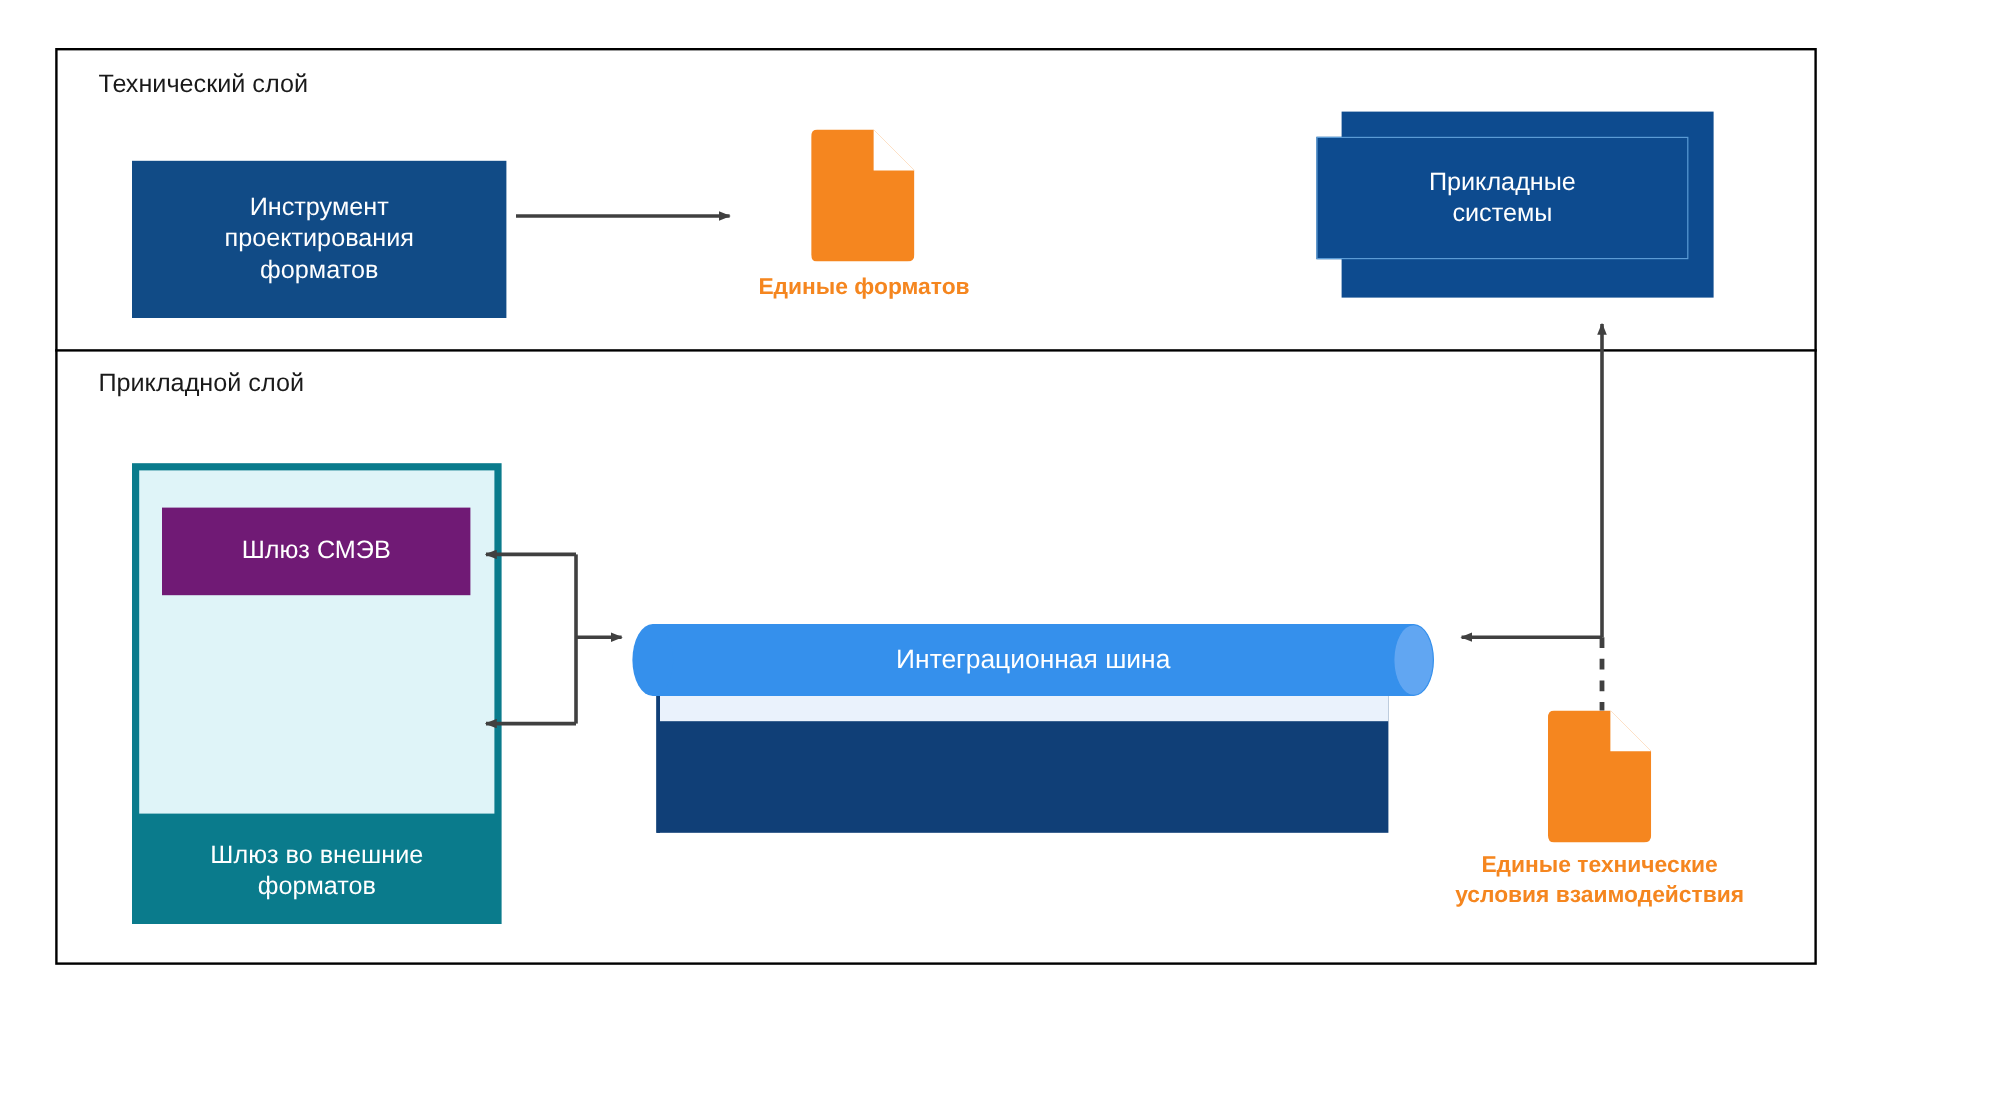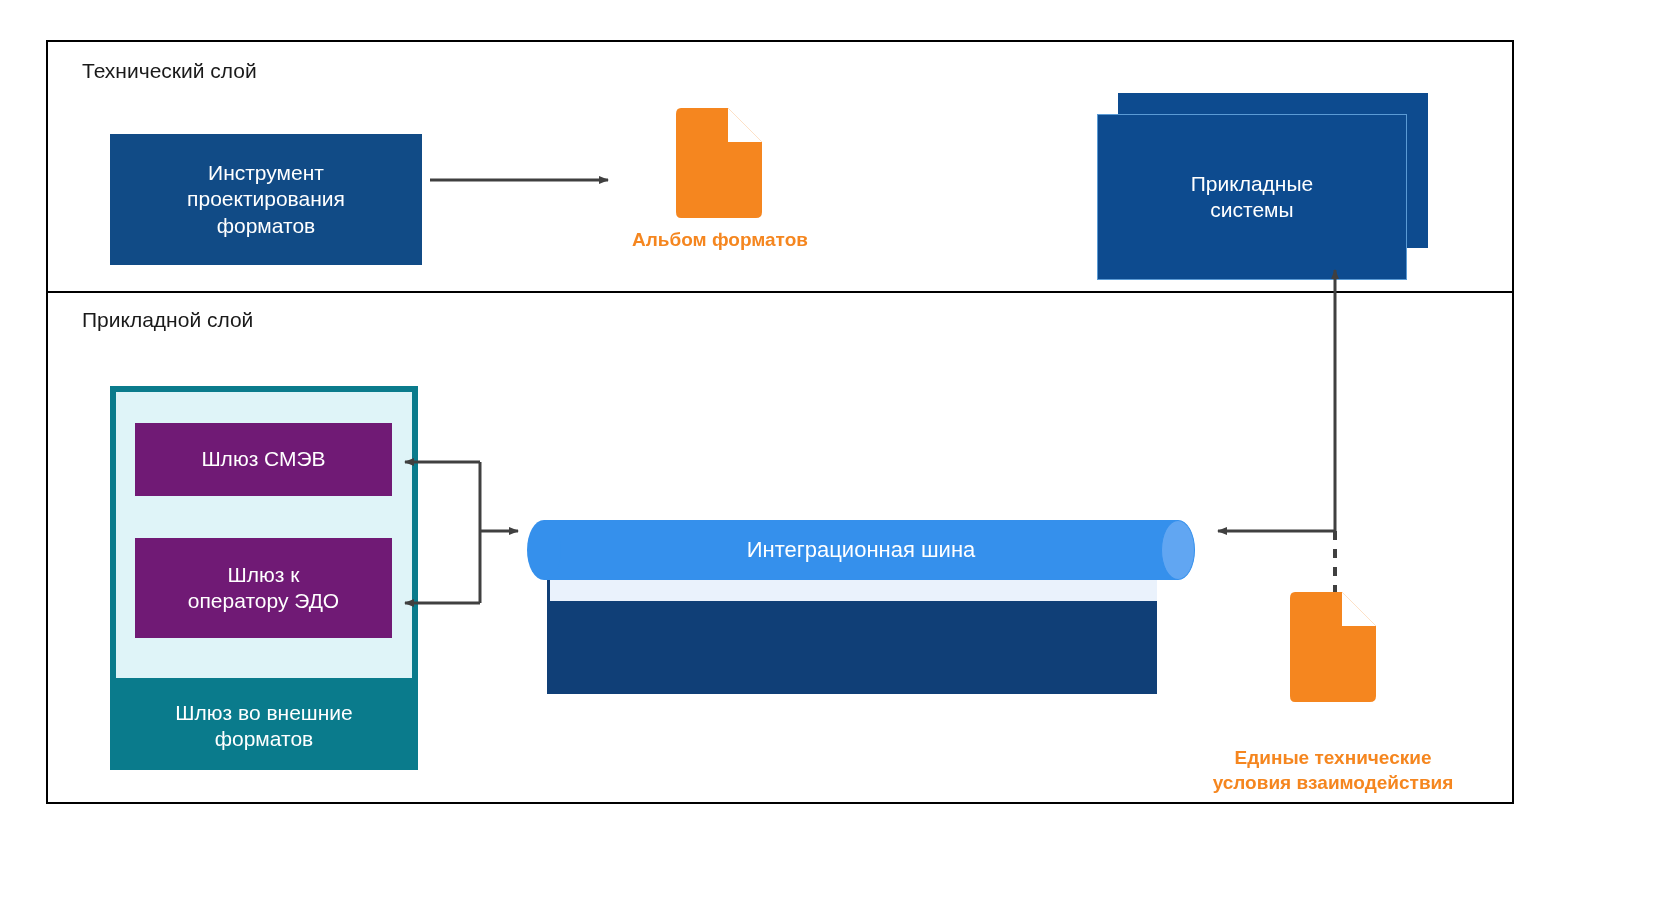--- a/index.html
+++ b/index.html
@@ -55,21 +55,21 @@
 
   
   #design-tool-box { left:110px; top:114px; width:312px; height:131px; }
 
   
   #applied-systems-back {
     position:absolute; left:1118px; top:93px; width:310px; height:155px;
     background:#0d4b8f;
   }
   #applied-systems-front {
-    left:1097px; top:114px; width:310px; height:166px;
+    left:1097px; top:114px; width:310px; height:102px;
     background:#0d4b8f;
     border:1px solid #5b9bd5;
   }
 
   
   .doc-icon { position:absolute; }
   .doc-caption {
     position:absolute;
     color:#f5861f;
     font-size:19px;
@@ -188,60 +188,56 @@
 проектирования
 форматов</span>
   </div>
 
   <div class="doc-icon" style="left:676px; top:108px;">
     <svg width="86" height="110" viewBox="0 0 86 110" xmlns="http://www.w3.org/2000/svg">
       <path d="M5,0 H52 L86,34 V104 Q86,110 80,110 H5 Q0,110 0,104 V6 Q0,0 5,0 Z" fill="#f5861f"></path>
       <path d="M52,0 L86,34 H52 Z" fill="#ffffff"></path>
     </svg>
   </div>
-  <div class="doc-caption" style="left:613px; top:228px; width:214px;">Альбом форматов</div>
+  <div class="doc-caption" style="left:613px; top:228px; width:214px;">Единые форматов</div>
 
   <div id="applied-systems-back"></div>
   <div class="box" id="applied-systems-front">
     <span style="white-space:pre-line;">Прикладные
 системы</span>
   </div>
 
   <div id="gateway-group"></div>
   <div id="gateway-inner-panel"></div>
 
   <div class="box teal" id="gateway-smev">
     <span style="white-space:pre-line;">Шлюз СМЭВ</span>
   </div>
 
-  <div class="box teal" id="gateway-edo">
-    <span style="white-space:pre-line;">Шлюз к
-оператору ЭДО</span>
-  </div>
 
   <div id="gateway-external-label">Шлюз во внешние
 форматов</div>
 
   <div id="tech-services-block"></div>
   <div id="tech-services-top-band"></div>
 
   <div id="bus-cylinder">
     <div id="bus-body"></div>
     <div id="bus-cap-left"></div>
     <div id="bus-cap-right"></div>
     <div id="bus-label">Интеграционная шина</div>
   </div>
 
   <div class="doc-icon" style="left:1290px; top:592px;">
     <svg width="86" height="110" viewBox="0 0 86 110" xmlns="http://www.w3.org/2000/svg">
       <path d="M5,0 H52 L86,34 V104 Q86,110 80,110 H5 Q0,110 0,104 V6 Q0,0 5,0 Z" fill="#f5861f"></path>
       <path d="M52,0 L86,34 H52 Z" fill="#ffffff"></path>
     </svg>
   </div>
-  <div class="doc-caption" style="left:1183px; top:710px; width:300px;margin-top:36px;">Единые технические
+  <div class="doc-caption" style="left:1183px; top:710px; width:300px;">Единые технические
 условия взаимодействия</div>
 
   <svg id="connectors" viewBox="0 0 1674 919" xmlns="http://www.w3.org/2000/svg">
     <defs>
       <marker id="arrowhead" markerWidth="10" markerHeight="8" refX="9" refY="4" orient="auto" markerUnits="userSpaceOnUse">
         <path d="M0,0 L10,4 L0,8 Z" fill="#404040"></path>
       </marker>
     </defs>
 
     <g>

